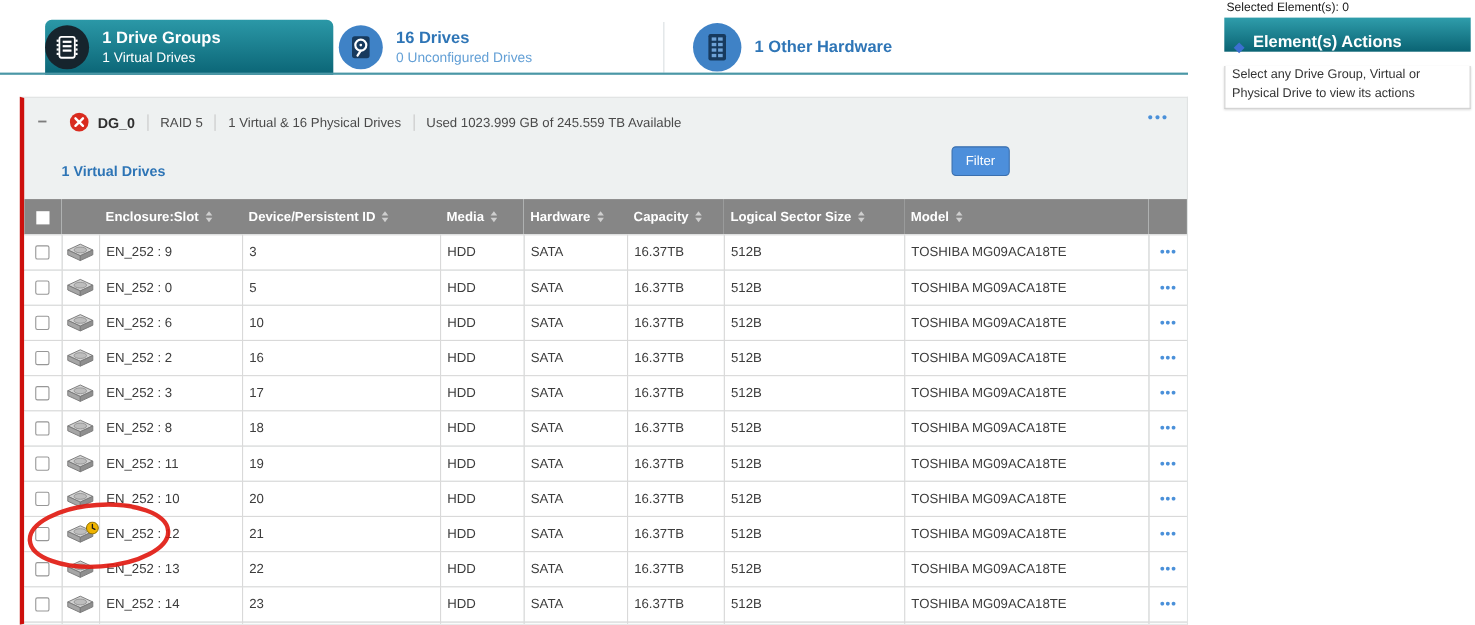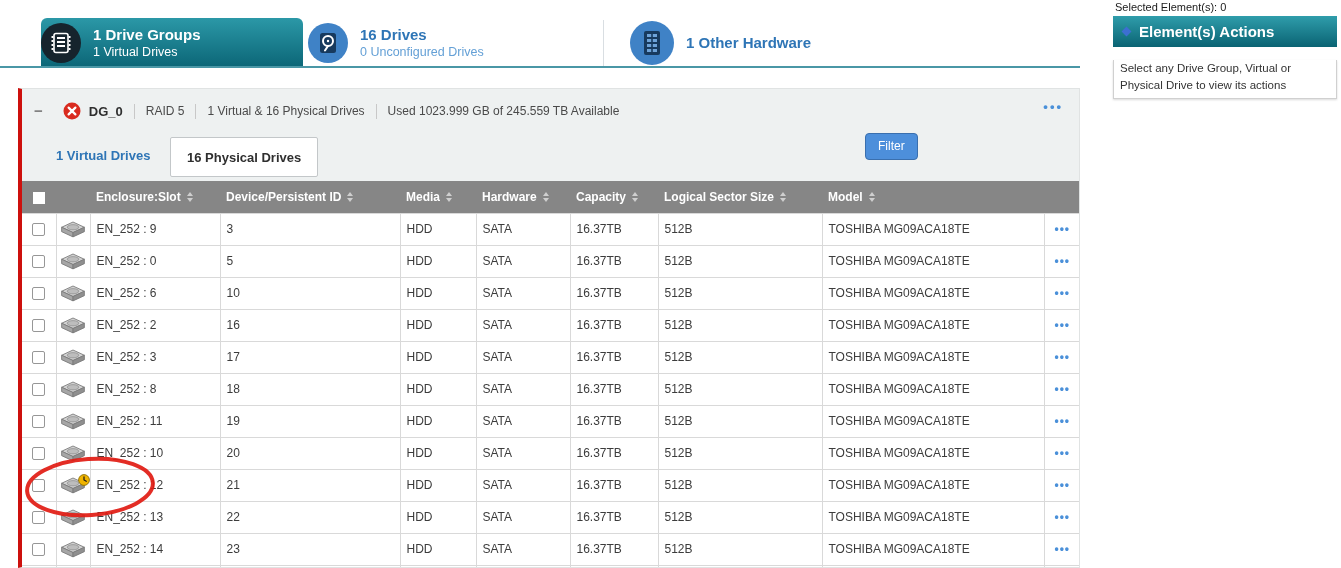--- a/index.html
+++ b/index.html
@@ -22,21 +22,21 @@
   .tab-title { font-size:15px; font-weight:bold; white-space:nowrap; }
   .tab-sub { font-size:12.5px; white-space:nowrap; }
   .tab-dg .tab-title, .tab-dg .tab-sub { color:#fff; }
   .tab-drives .tab-title, .tab-other .tab-title { color:#2e75b6; }
   .tab-drives .tab-sub { color:#64a0d6; }
 
   
   .actions-panel { position:absolute; left:1113px; top:0; width:224px; }
   .sel-count { font-size:11px; color:#1a1a1a; margin:1px 0 3px 2px; }
   .actions-header { height:31px; background:linear-gradient(180deg,#2f9dab 0%,#0a6373 100%);
-    color:#fff; font-size:15px; font-weight:bold; display:flex; align-items:center; padding-left:10px; }
+    color:#fff; font-size:15px; font-weight:bold; display:flex; align-items:flex-end; padding-left:10px; }
   .diamond-icon { width:7px; height:7px; background:#3c6fd1; transform:rotate(45deg); margin-right:9px; flex:0 0 7px; }
   .actions-hint { background:#fff; border:1px solid #d0d0d0; border-top:none; box-shadow:0 1px 2px rgba(0,0,0,.15);
     font-size:11.5px; color:#333; padding:0 6px 5px 6px; line-height:1.45;margin-top:13px; }
 
   
   .dg-panel { position:absolute; left:18px; top:88px; width:1062px; height:480px;
     background:#eef1f1; border:1px solid #e0e3e3; border-left:4px solid #cd100d; overflow:hidden; }
   .dg-header { height:44px; display:flex; align-items:center; padding:0 14px 0 12px; position:relative; }
   .collapse-btn { color:#7d7d7d; font-size:15px; font-weight:bold; cursor:pointer; margin-right:20px; line-height:10px; }
   .err-icon { margin-right:8px; display:flex; }
@@ -175,21 +175,20 @@
       <span class="dg-meta">RAID 5</span>
       <span class="vdiv"></span>
       <span class="dg-meta">1 Virtual &amp; 16 Physical Drives</span>
       <span class="vdiv"></span>
       <span class="dg-meta">Used 1023.999 GB of 245.559 TB Available</span>
       <span class="dots-menu">•••</span>
     </div>
 
     <div class="dg-tabs">
       <span class="vd-link">1 Virtual Drives</span>
-      <span class="pd-tab">16 Physical Drives</span>
       <button class="filter-btn">Filter</button>
     </div>
 
     <table>
       <colgroup>
         <col style="width:34px">
           <col style="width:34px">
           <col style="width:130px">
           <col style="width:180px">
         <col style="width:76px">

